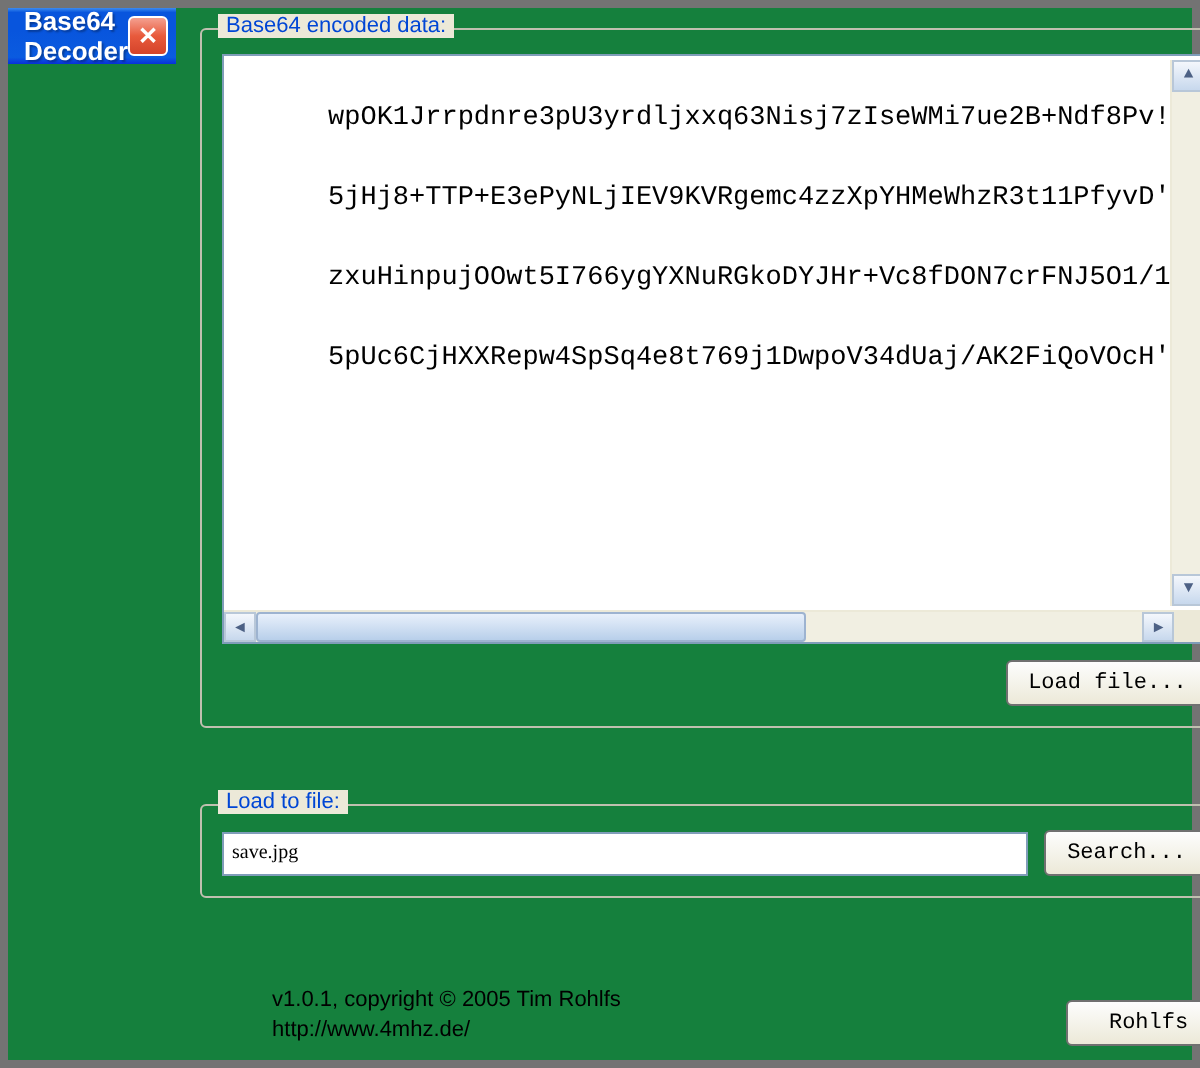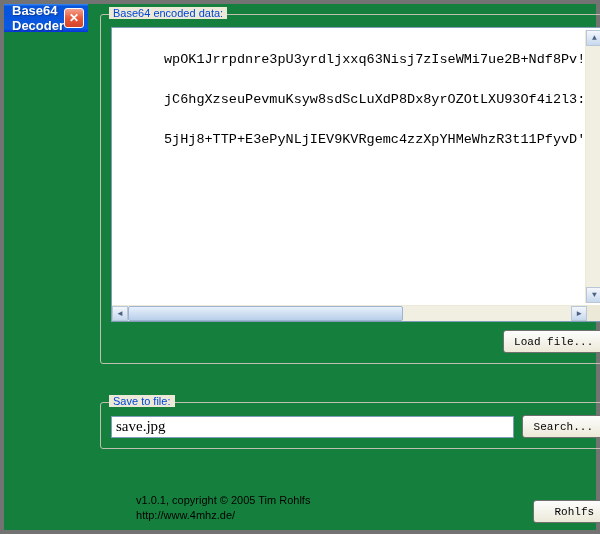--- a/index.html
+++ b/index.html
@@ -145,21 +145,21 @@
   padding: 0 10px;
 }
 .groupbox.save { padding: 12px 10px 10px 10px; }
 .save-row { display: flex; gap: 8px; align-items: center; }
 .text-input {
   flex: 1;
   height: 20px;
   border: 1px solid #7F9DB9;
   background: white;
   font-family: Tahoma;
-  font-size: 15px;
+  font-size: 10px;
   padding: 10px 4px;
 }
 .footer {
   display: flex;
   justify-content: space-between;
   align-items: flex-end;
   margin-top: 6px;
   margin-left: 36px;
 }
 .footer .info { line-height: 15px; }
@@ -176,22 +176,23 @@
     </div>
   </div>
   <div class="client">
 
     <div class="groupbox">
       <span class="legend">Base64 encoded data:</span>
       <div class="textarea-wrap">
         <div class="ta-content">
           <div class="ta-lines">
 <div>wpOK1Jrrpdnre3pU3yrdljxxq63Nisj7zIseWMi7ue2B+Ndf8Pv!</div>
-<div>jC6hgXzseuPevmuKsyw8sdScLuXdP8Dx8yrOZOtLXU93Of4i2l3:</div>
 <div>5jHj8+TTP+E3ePyNLjIEV9KVRgemc4zzXpYHMeWhzR3t11PfyvD'</div>
+<div>zxuHinpujOOwt5I766ygYXNuRGkoDYJHr+Vc8fDON7crFNJ5O1/1</div>
+<div>5pUc6CjHXXRepw4SpSq4e8t769j1DwpoV34dUaj/AK2FiQoVOcH'</div>
 
 
 
 
 
 
           </div>
           <div class="vscroll">
             <div class="arrow">▲</div>
             <div class="track"></div>
@@ -206,21 +207,21 @@
           <div class="arrow">►</div>
           <div class="corner"></div>
         </div>
       </div>
       <div class="button-row">
         <button class="btn">Load file...</button>
       </div>
     </div>
 
     <div class="groupbox save">
-      <span class="legend">Save to file:</span>
+      <span class="legend">Load to file:</span>
       <div class="save-row">
         <input class="text-input" type="text" value="save.jpg" style="">
         <button class="btn">Search...</button>
       </div>
     </div>
 
     <div class="footer">
       <div class="info">
         <div>v1.0.1, copyright © 2005 Tim Rohlfs</div>
         <div><a>http://www.4mhz.de/</a></div>

